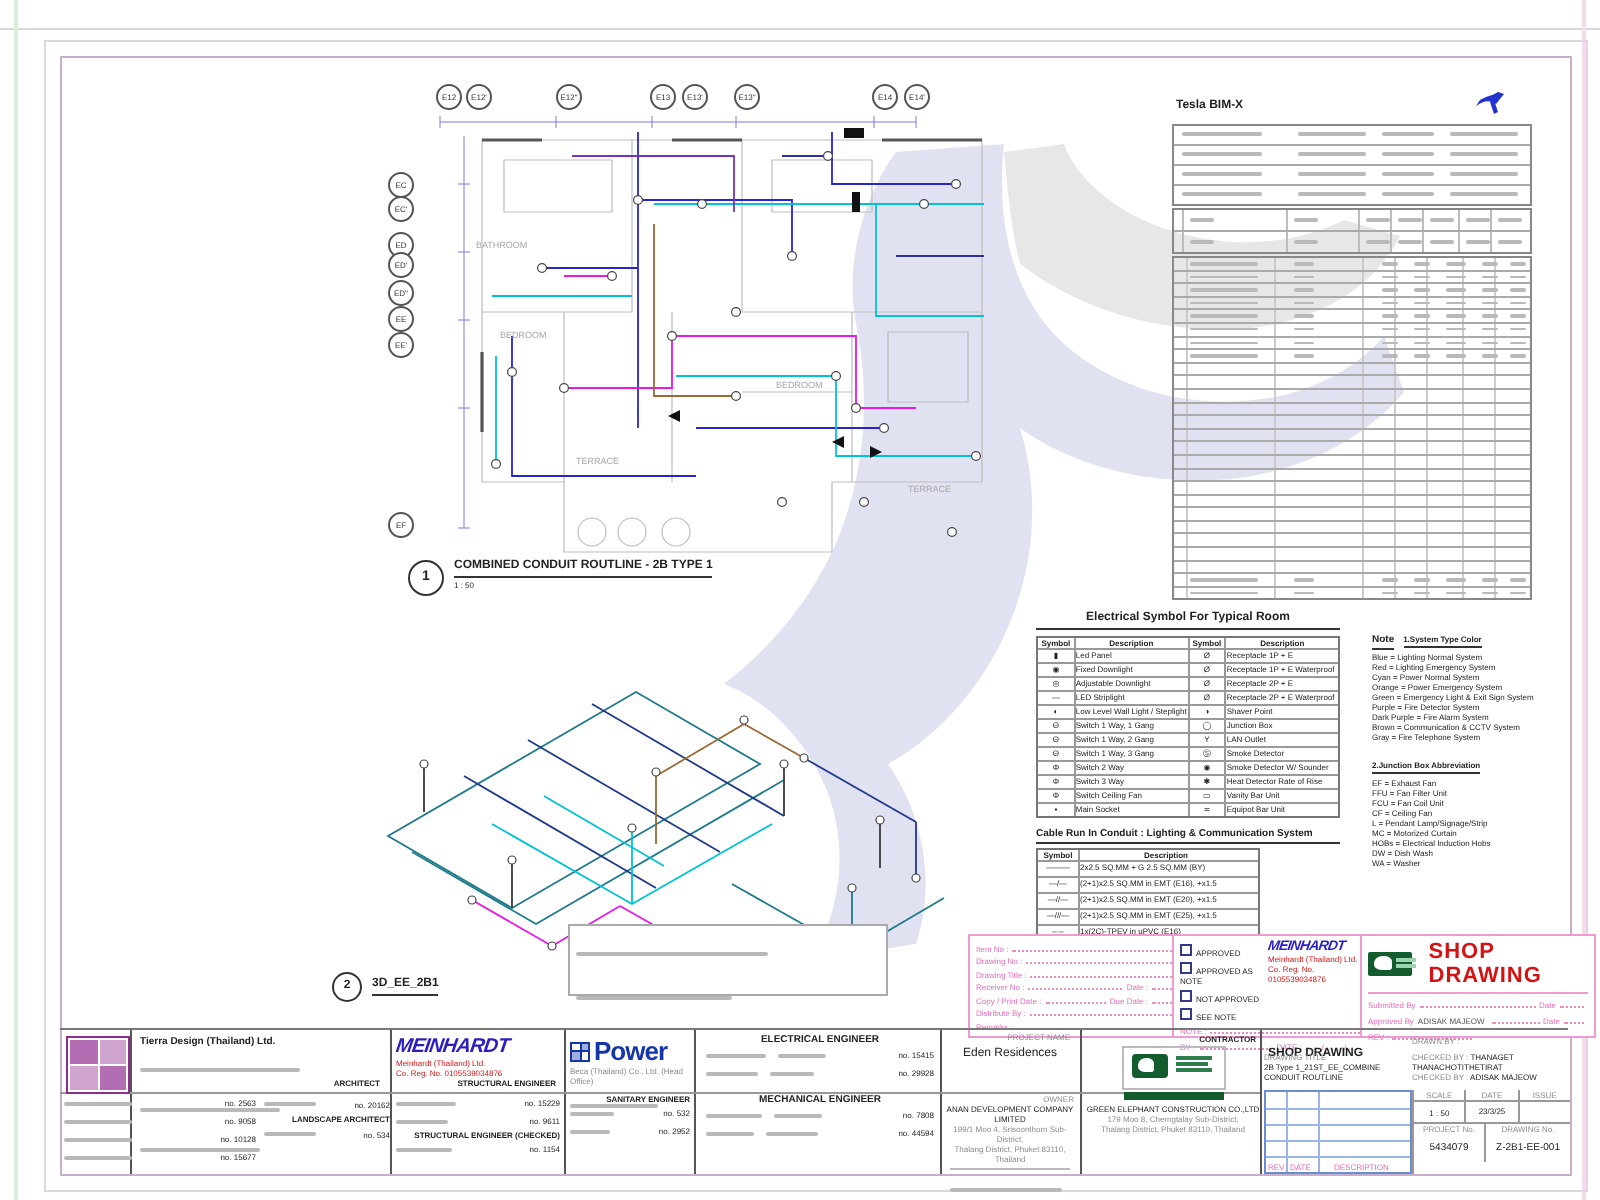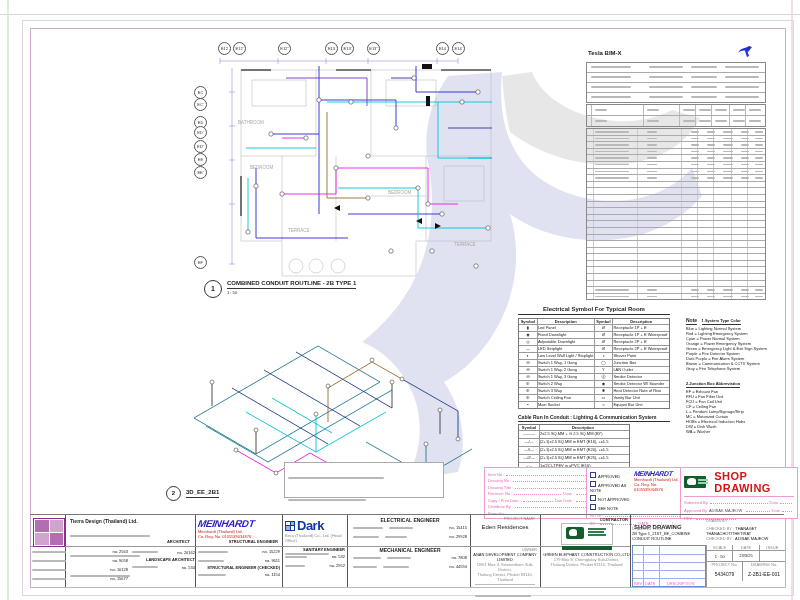--- a/index.html
+++ b/index.html
@@ -894,21 +894,21 @@
     </div>
 
     <div class="a" style="left:255px;top:3px;width:60px;height:26px;">
       <div style="display:flex;align-items:center;">
         <div style="width:8px;height:8px;background:#1536a8;margin-right:2px;display:grid;grid-template-columns:1fr 1fr;gap:1px;padding:1px;">
             <div style="background:#fff;"></div>
             <div style="background:#fff;opacity:.6;"></div>
             <div style="background:#fff;opacity:.6;"></div>
             <div style="background:#fff;"></div>
           </div>
-        <div class="beca-logo" style="font-size:13px;">Dark</div>
+        <div class="beca-logo" style="font-size:13px;">Power</div>
       </div>
       <div class="t4 gray">Beca (Thailand) Co., Ltd. (Head Office)</div>
       <div style="margin-top:1px;"><span class="nb" style="width:44px;"></span></div>
     </div>
     <div class="a" style="left:255px;top:32px;width:60px;">
       <div class="t4 b rt">SANITARY ENGINEER</div>
       <div class="lg-row" style="border:none;height:9px;align-items:center;">
           <span class="nb" style="width:22px;"></span>
           <span class="t4" style="margin-left:auto;" id="lic-san-0">no. 532</span>
         </div>

